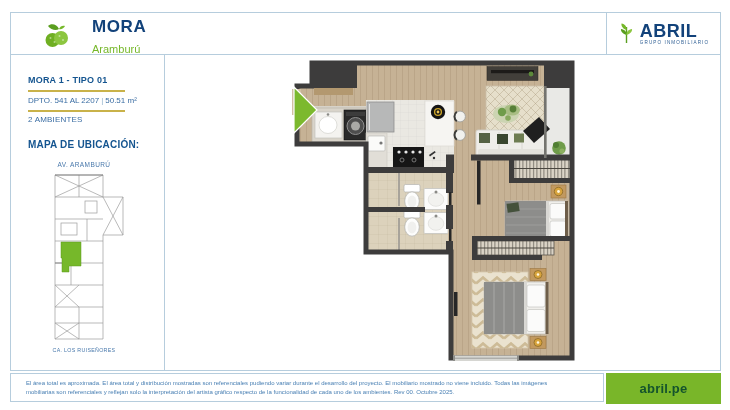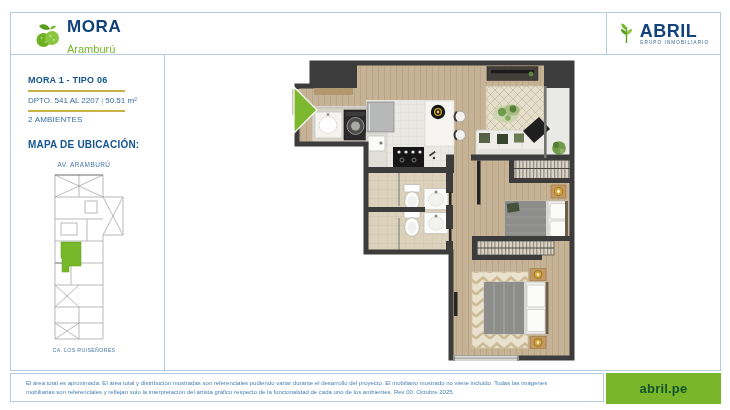--- a/index.html
+++ b/index.html
@@ -6,21 +6,21 @@
   body{
     width:730px;height:410px;position:relative;background:#ffffff;
     font-family:"Liberation Sans",sans-serif;overflow:hidden;
     -webkit-font-smoothing:antialiased;
   }
   .main-box{position:absolute;left:10px;top:12px;width:709px;height:357px;border:1px solid #b6cddd;}
   .header-row{position:absolute;left:0;top:0;width:100%;height:41px;border-bottom:1px solid #b6cddd;display:flex;}
   .header-left{width:595px;position:relative;}
   .header-right{flex:1;border-left:1px solid #b6cddd;display:flex;align-items:center;justify-content:center;}
 
-  .mora-logo{position:absolute;left:24px;top:6px;display:flex;align-items:center;gap:6px;}
+  .mora-logo{position:absolute;left:33px;top:6px;display:flex;align-items:center;gap:22px;}
   .mora-text .mora-name{font-size:17px;font-weight:bold;color:#12427a;letter-spacing:.6px;line-height:16px;}
   .mora-text .mora-sub{font-size:11px;color:#76b82a;line-height:11px;margin-top:9px;}
 
   .abril-logo{display:flex;align-items:center;gap:5px;}
   .abril-text .abril-name{font-size:18px;font-weight:bold;color:#12427a;letter-spacing:.5px;line-height:16px;}
   .abril-text .abril-tag{font-size:4.6px;letter-spacing:1.1px;color:#2f5f94;margin-top:1px;text-align:center;}
 
   .sidebar{position:absolute;left:0;top:42px;width:153px;height:315px;border-right:1px solid #b6cddd;}
   .unit-title{position:absolute;left:17px;top:20px;font-size:9px;font-weight:bold;color:#155590;letter-spacing:.2px;}
   .rule{position:absolute;left:17px;width:97px;height:1.5px;background:#c9b24a;}
@@ -73,21 +73,21 @@
         </svg>
         <div class="abril-text">
           <div class="abril-name">ABRIL</div>
           <div class="abril-tag">GRUPO INMOBILIARIO</div>
         </div>
       </div>
     </div>
   </div>
 
   <div class="sidebar">
-    <div class="unit-title">MORA 1 - TIPO 06</div>
+    <div class="unit-title">MORA 1 - TIPO 01</div>
     <div class="rule r1"></div>
     <div class="unit-line"><span>DPTO. 541 AL 2207</span><span class="sep">|</span><span>50.51 m²</span></div>
     <div class="rule r2"></div>
     <div class="unit-rooms">2 AMBIENTES</div>
     <div class="map-title">MAPA DE UBICACIÓN:</div>
     <div class="street-top">AV. ARAMBURÚ</div>
 
     <svg class="map-svg" width="92" height="168" viewBox="0 0 92 168">
       <g stroke="#9c9c9c" stroke-width="0.7" fill="none">
         <path d="M14,2 H62 V24 H82 V62 H62 V166 H14 Z"></path>

